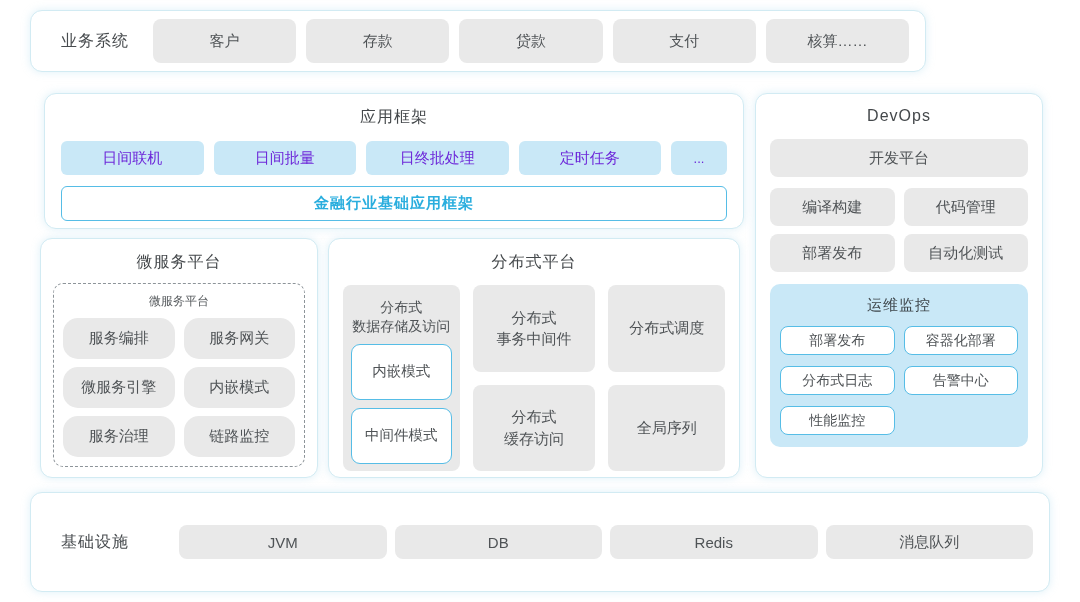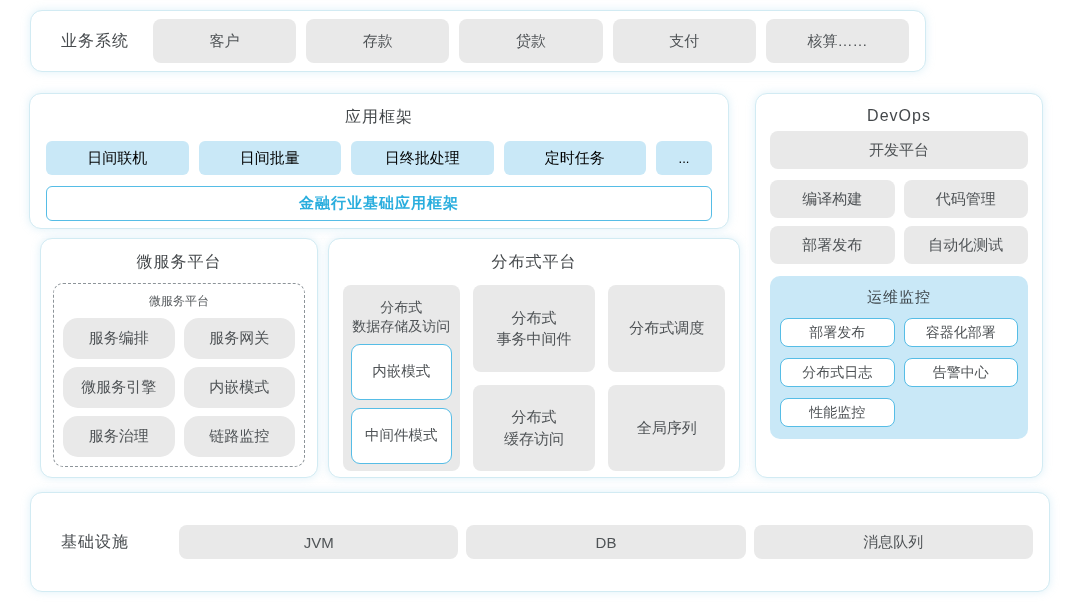--- a/index.html
+++ b/index.html
@@ -14,37 +14,37 @@
   }
 
   .box-grey {
     background:#e9e9e9; border-radius:8px;
     display:flex; align-items:center; justify-content:center;
     font-size:15px; color:#4f5356; box-sizing:border-box; text-align:center;
   }
   .box-blue {
     background:#c9e8f7; border-radius:6px;
     display:flex; align-items:center; justify-content:center;
-    font-size:15px; color:#000000; box-sizing:border-box;
+    font-size:15px; color:#6d28d9; box-sizing:border-box;
   }
   .box-white {
     background:#ffffff; border:1.5px solid #56bde6; border-radius:9px;
     display:flex; align-items:center; justify-content:center;
     font-size:15px; color:#4f5356; box-sizing:border-box;
   }
 
   .card-title { text-align:center; font-size:16px; color:#44484b; padding-top:13px; letter-spacing:1px; }
 
   
   .top-bar { left:30px; top:10px; width:896px; height:62px; display:flex; align-items:center; padding:0 16px; gap:10px; }
   .bar-label { flex:0 0 96px; text-align:center; font-size:16px; color:#474b4e; letter-spacing:1px; }
   .top-bar .box-grey { flex:1; height:44px; }
 
   
-  .app-framework { left:29px; top:93px; width:700px; height:136px; }
+  .app-framework { left:44px; top:93px; width:700px; height:136px; }
   .af-row { display:flex; gap:10px; margin:13px 16px 0; }
   .af-row .box-blue { flex:1; height:34px; }
   .af-row .box-blue.small { flex:0 0 56px; font-size:13px; }
   .af-base {
     margin:11px 16px 0; height:33px; border:1px solid #56bde6; border-radius:6px;
     display:flex; align-items:center; justify-content:center;
     color:#2aaede; font-weight:bold; font-size:15px; letter-spacing:1px;
   }
 
   
@@ -59,21 +59,21 @@
   .dist-grid { display:grid; grid-template-columns:1fr 1.05fr 1fr; gap:13px; margin:12px 14px 0; height:186px; }
   .storage { background:#e9e9e9; border-radius:8px; padding:13px 8px 7px; display:flex; flex-direction:column; box-sizing:border-box; }
   .storage-label { text-align:center; font-size:14px; line-height:1.35; white-space:pre-line; color:#4f5356; }
   .storage .box-white { flex:1; margin-top:8px; font-size:14.5px; }
   .dist-col { display:flex; flex-direction:column; gap:13px; }
   .dist-col .box-grey { flex:1; border-radius:8px; line-height:1.45; white-space:pre-line; }
 
   
   .devops { left:755px; top:93px; width:288px; height:385px; }
   .devops .pad { margin-left:14px; margin-right:14px; }
-  .dev-platform { margin-top:6px; height:38px; }
+  .dev-platform { margin-top:14px; height:38px; }
   .devops .grid2 { margin-top:11px; }
   .devops .grid2 .box-grey { height:38px; }
   .monitor { margin:12px 14px 0; background:#c9e8f7; border-radius:10px; padding:8px 10px 12px; box-sizing:border-box; }
   .monitor-title { text-align:center; font-size:15px; color:#3d454a; margin:4px 0 10px; letter-spacing:1px; }
   .monitor .grid2 { gap:11px 9px; }
   .monitor .box-white { height:29px; font-size:14px; border-radius:8px; }
 
   
   .infra { left:30px; top:492px; width:1020px; height:100px; display:flex; align-items:center; padding:0 16px; gap:12px; }
   .infra-body { flex:1; display:flex; flex-direction:column; gap:8px; }
@@ -164,18 +164,19 @@
       </div>
     </div>
   </div>
 
   <div class="card infra">
     <div class="bar-label">基础设施</div>
     <div class="infra-body">
       <div class="infra-row">
         <div class="box-grey">JVM</div>
         <div class="box-grey">DB</div>
+        <div class="box-grey">Redis</div>
         <div class="box-grey">消息队列</div>
       </div>
     </div>
   </div>
 
 </div>
 
 </body></html>

